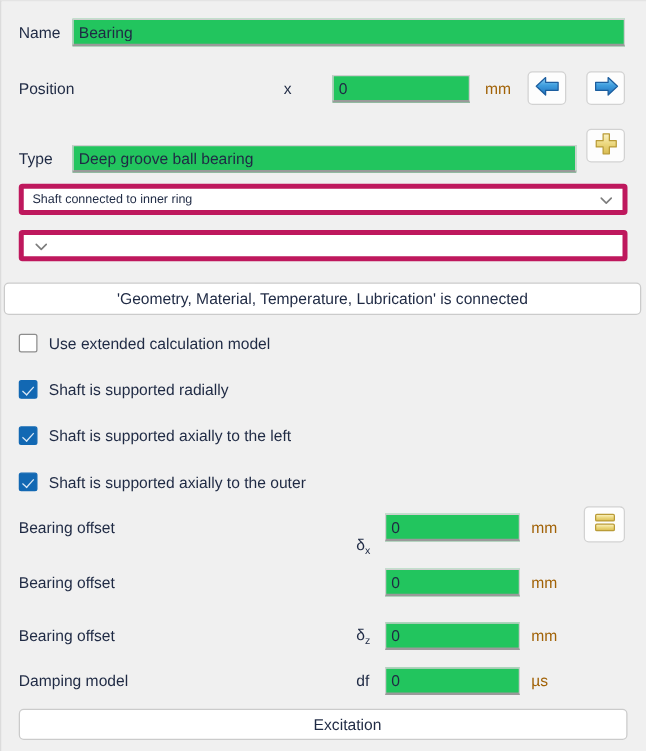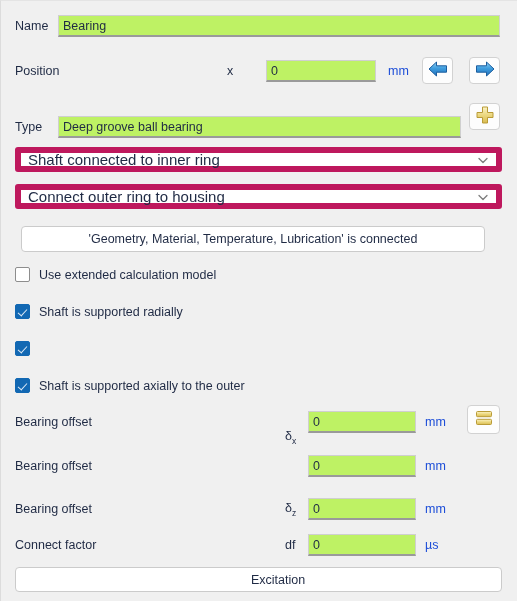--- a/index.html
+++ b/index.html
@@ -41,43 +41,43 @@
     color: #1f2a44;
     font-size: 12.5px;
     white-space: nowrap;
     line-height: 1;
   }
 
   
   .field {
     box-sizing: border-box;
     height: 22px;
-    background: #bef264;
+    background: #22c55e;
     border: 1px solid #cfcfcf;
     border-bottom: 2px solid #9a9a9a;
     font-family: "Liberation Sans", sans-serif;
     font-size: 12.5px;
     color: #1f2a44;
     padding: 0 4px;
     outline: none;
     border-radius: 0;
   }
   .field::placeholder { color: #9aa0aa; }
 
   
   .combo {
     box-sizing: border-box;
     height: 25px;
     background: #ffffff;
-    border: 6px solid #be185d;
+    border: 4px solid #be185d;
     border-radius: 3px;
     display: flex;
     align-items: center;
     padding: 0 6px 0 7px;
-    font-size: 15px;
+    font-size: 10px;
     color: #1f2a44;
     position: absolute;
   }
   .combo .combo-text { flex: 1; white-space: nowrap; overflow: hidden; }
   .chev {
     width: 14px; height: 14px;
     flex: 0 0 auto;
     display: block;
   }
 
@@ -146,21 +146,21 @@
     transform: rotate(42deg);
   }
   .cblabel { font-size: 12.5px; color: #1f2a44; white-space: nowrap; }
 
   .sym {
     font-size: 12.5px;
     color: #1f2a44;
   }
   .sym sub { font-size: 8.5px; }
 
-  .unit { font-size: 12.5px; color: #1d4ed8; }
+  .unit { font-size: 12.5px; color: #a16207; }
 </style>
 </head>
 <body>
 
 <div class="panel">
 
   <div class="row" style="top:12px;">
     <span class="label" style="position:absolute;left:14px;">Name</span>
     <input class="field" style="position: absolute; left: 57px; width: 442px;" value="Bearing">
   </div>
@@ -218,42 +218,42 @@
   <div class="combo" style="left:14px;top:146px;width:487px;">
     <span class="combo-text">Shaft connected to inner ring</span>
     <span class="chev">
       <svg width="14" height="14" viewBox="0 0 14 14" aria-hidden="true">
         <path d="M3 5.5 L7 9.5 L11 5.5" fill="none" stroke="#7d7d7d" stroke-width="1.3" stroke-linecap="round" stroke-linejoin="round"></path>
       </svg>
     </span>
   </div>
 
   <div class="combo" style="left:14px;top:183px;width:487px;">
-    <span class="combo-text">Connect outer ring to housing</span>
     <span class="chev">
       <svg width="14" height="14" viewBox="0 0 14 14" aria-hidden="true">
         <path d="M3 5.5 L7 9.5 L11 5.5" fill="none" stroke="#7d7d7d" stroke-width="1.3" stroke-linecap="round" stroke-linejoin="round"></path>
       </svg>
     </span>
   </div>
 
-  <button class="btn-wide" style="left:20px;top:225px;width:464px;height:26px;">'Geometry, Material, Temperature, Lubrication' is connected</button>
+  <button class="btn-wide" style="left:2px;top:225px;width:510px;height:26px;">'Geometry, Material, Temperature, Lubrication' is connected</button>
 
   <div class="cbrow" style="top:303px;">
     <span class="cbox checked"></span>
     <span class="cblabel">Shaft is supported radially</span>
   </div>
 
   <div class="cbrow" style="top:266px;">
     <span class="cbox unchecked"></span>
     <span class="cblabel">Use extended calculation model</span>
   </div>
 
   <div class="cbrow" style="top:340px;">
     <span class="cbox checked"></span>
+    <span class="cblabel">Shaft is supported axially to the left</span>
   </div>
 
   <div class="cbrow" style="top:377px;">
     <span class="cbox checked"></span>
     <span class="cblabel">Shaft is supported axially to the outer</span>
   </div>
 
   <div class="row" style="top:408px;">
     <span class="label" style="position:absolute;left:14px;">Bearing offset</span>
     <span class="sym" style="position:absolute;left:284px;margin-top:30px;"><span>δ</span><sub>x</sub></span>
@@ -278,21 +278,21 @@
   </div>
 
   <div class="row" style="top:495px;">
     <span class="label" style="position:absolute;left:14px;">Bearing offset</span>
     <span class="sym" style="position:absolute;left:284px;"><span>δ</span><sub>z</sub></span>
     <input class="field" style="position: absolute; left: 307px; width: 108px;" value="0">
     <span class="unit" style="position:absolute;left:424px;">mm</span>
   </div>
 
   <div class="row" style="top:531px;">
-    <span class="label" style="position:absolute;left:14px;">Connect factor</span>
+    <span class="label" style="position:absolute;left:14px;">Damping model</span>
     <span class="sym" style="position:absolute;left:284px;">df</span>
     <input class="field" style="position: absolute; left: 307px; width: 108px;" value="0">
     <span class="unit" style="position:absolute;left:424px;">µs</span>
   </div>
 
   <button class="btn-wide" style="left:14px;top:566px;width:487px;height:25px;padding-left:39px;">Excitation</button>
 
 </div>
 
 </body></html>

